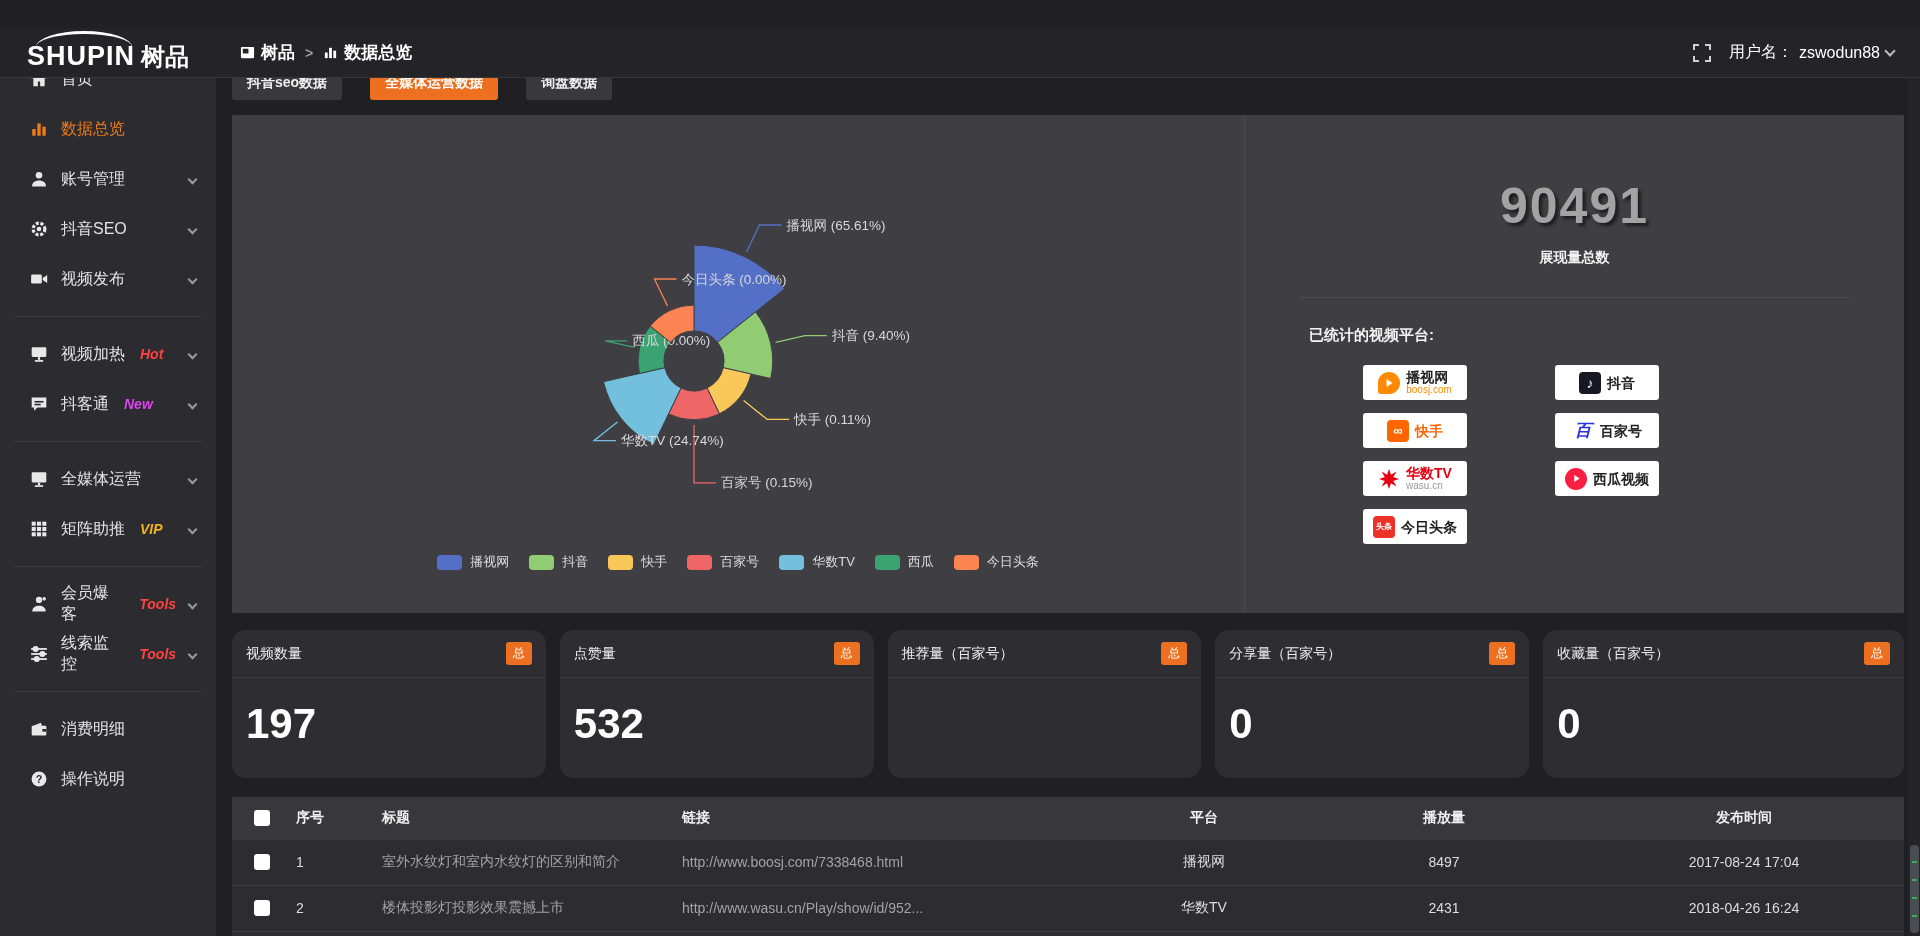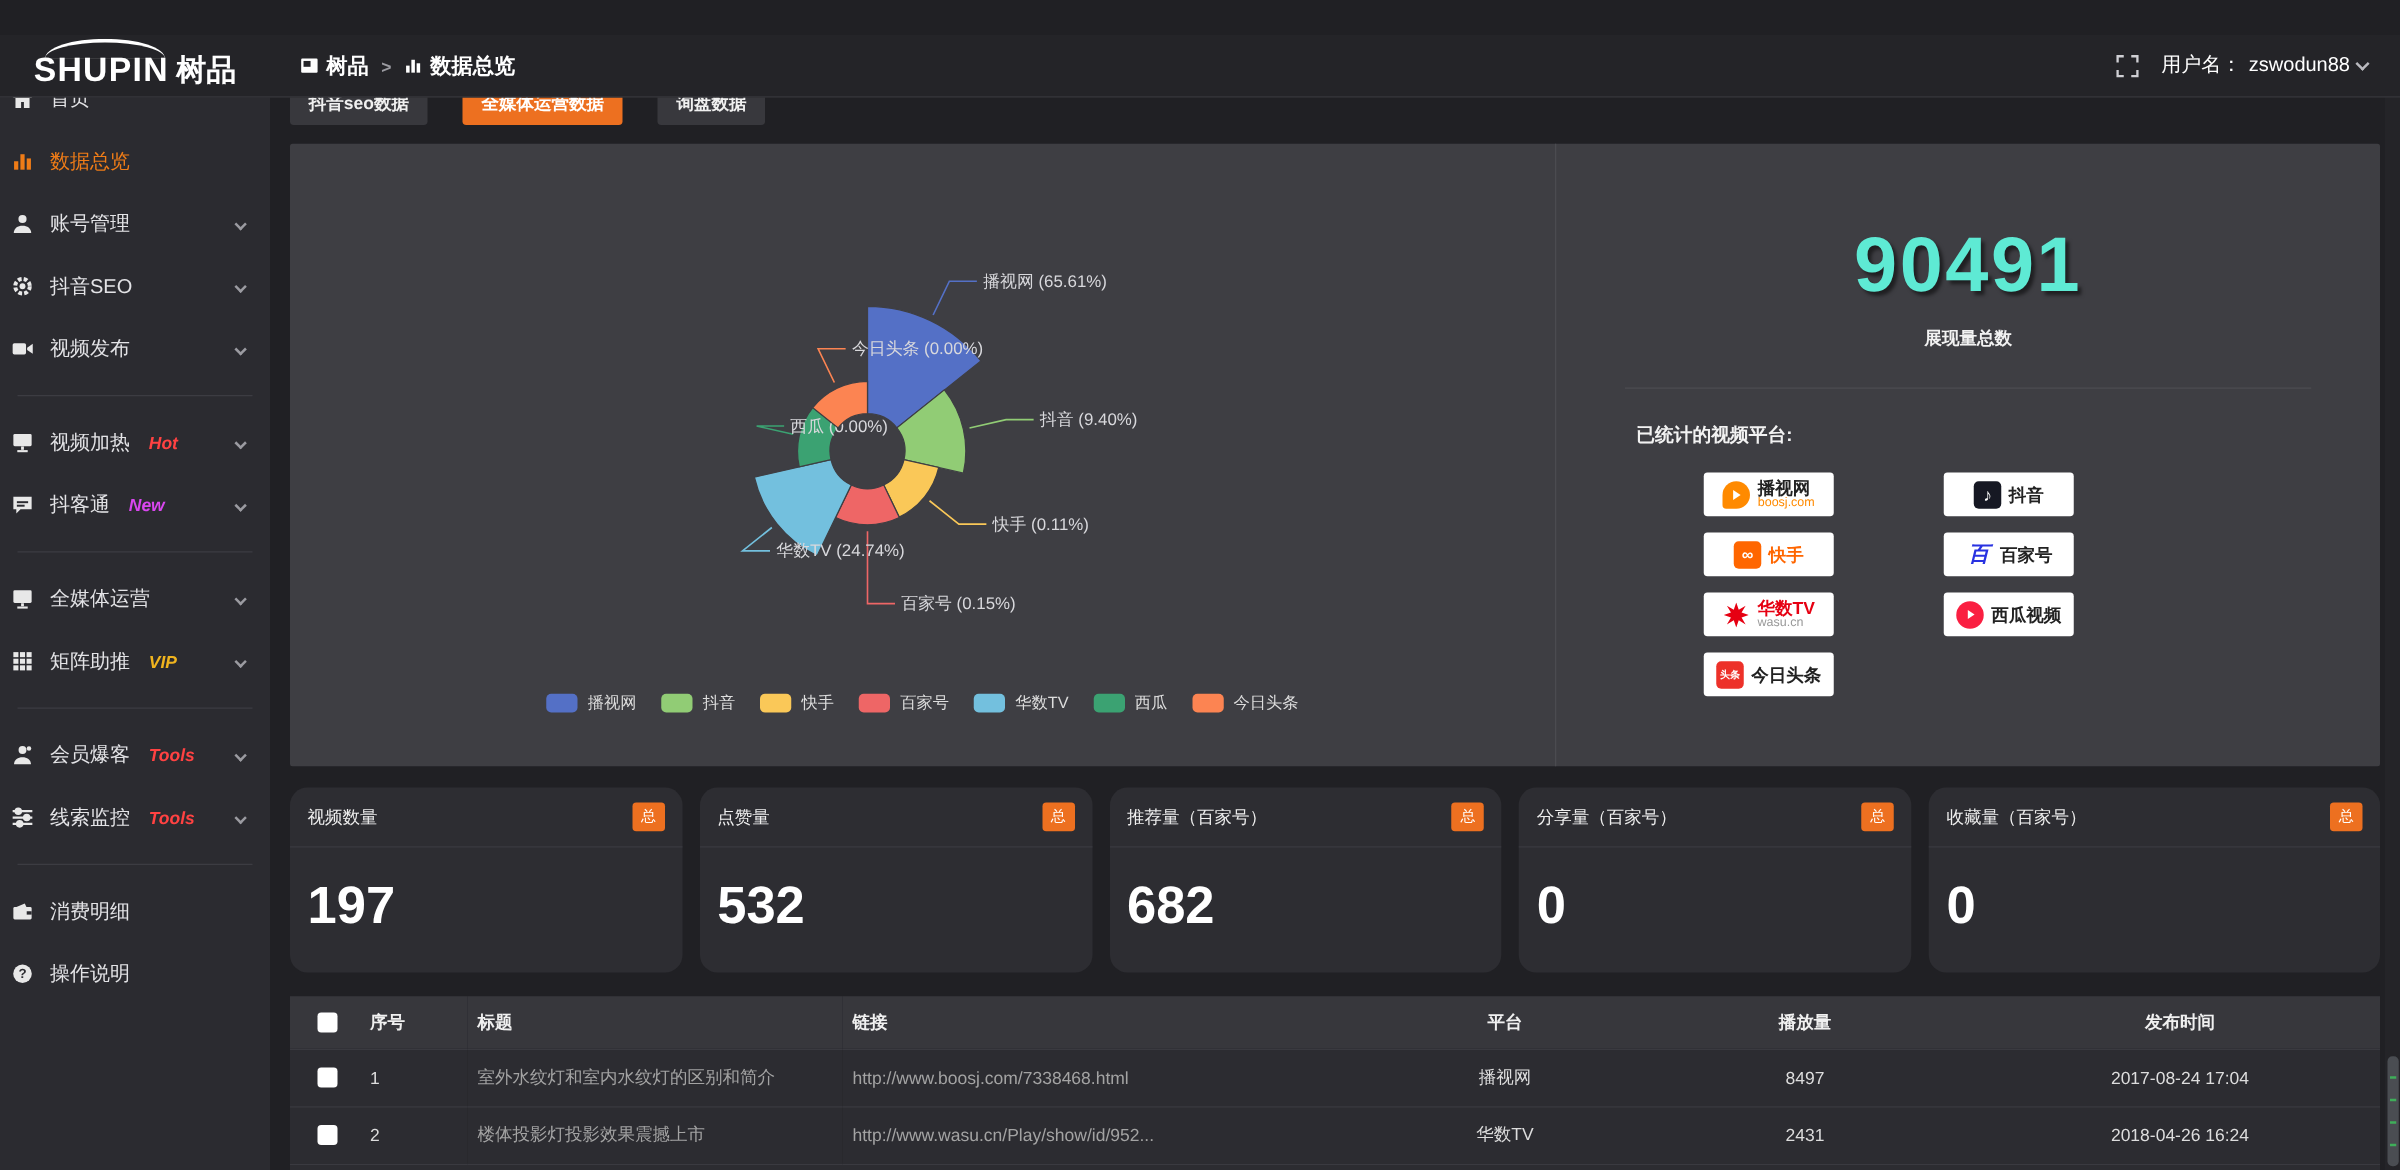--- a/index.html
+++ b/index.html
@@ -18,21 +18,21 @@
   .crumb { display:flex; align-items:center; gap:6px; cursor:pointer; }
   .crumb-sep { color:#9a9aa0; font-size:14px; font-weight:bold; }
   .top-right { margin-left:auto; display:flex; align-items:center; gap:18px; padding-right:26px; }
   .fs-btn { width:18px; height:18px; cursor:pointer; }
   .user-box { display:flex; align-items:center; gap:6px; font-size:16px; color:#fff; cursor:pointer; }
   .chev { width:8px; height:8px; border-right:2px solid #b9b9bf; border-bottom:2px solid #b9b9bf;
     transform:rotate(45deg); margin-top:-4px; }
 
   
   .sidebar { position:absolute; top:50px; left:0; width:216px; height:886px; background:#2b2b30; }
-  .sb-item { display:flex; align-items:center; height:42px; padding:0 20px 0 9px; gap:13px;
+  .sb-item { display:flex; align-items:center; height:42px; padding:0 20px 0 30px; gap:13px;
     font-size:16px; color:#e3e3e6; cursor:pointer; margin-top:8px; }
   .sb-ic { width:18px; height:18px; flex:0 0 18px; display:flex; align-items:center; }
   .sb-ic svg { width:18px; height:18px; }
   .sb-badge { font-style:italic; font-weight:bold; font-size:14px; margin-left:2px; }
   .sb-chev { margin-left:auto; width:7px; height:7px; border-right:2px solid #9b9ba1; border-bottom:2px solid #9b9ba1; transform:rotate(45deg); }
   .sb-div { height:1px; background:#3c3c42; margin:16px 14px; }
   .sb-item.active { color:#ef7c17; }
 
   
   .main { position:absolute; left:216px; top:50px; width:1704px; height:886px; padding:16px 16px 0 16px; }
@@ -43,21 +43,21 @@
 
   
   .panel { margin-top:15px; height:498px; background:#3e3e43; border-radius:2px; display:flex; }
   .chart-area { width:1012px; position:relative; }
   .chart-area svg.rose { position:absolute; left:0; top:0; }
   .legend { position:absolute; left:0; bottom:42px; width:100%; display:flex; justify-content:center; gap:20px; }
   .lg-item { display:flex; align-items:center; gap:8px; font-size:13px; color:#ddd; cursor:pointer; }
   .lg-sw { width:25px; height:15px; border-radius:4px; }
 
   .summary { flex:1; border-left:1px solid #4b4b50; padding-top:62px; }
-  .big-num { text-align:center; font-size:62px; font-weight:bold; color:#5eead4;
+  .big-num { text-align:center; font-size:50px; font-weight:bold; color:#a3a3a3;
     text-shadow:3px 3px 3px rgba(0,0,0,.5); letter-spacing:2px; }
   .big-label { text-align:center; font-size:14px; font-weight:bold; color:#f2f2f2; margin-top:14px; }
   .sum-hr { height:1px; background:#4c4c52; margin:30px 55px 0 55px; }
   .pf-label { font-size:15px; font-weight:bold; color:#f2f2f2; margin:28px 0 0 64px; }
   .pf-grid { display:flex; gap:88px; margin:20px 0 0 118px; }
   .pf-col { display:flex; flex-direction:column; gap:13px; align-items:center; }
   .pf-badge { background:#fff; border-radius:3px; height:35px; min-width:104px; padding:0 10px;
     display:flex; align-items:center; justify-content:center; gap:6px; }
   .pf-ic { width:22px; height:22px; border-radius:4px; display:flex; align-items:center; justify-content:center; flex:0 0 22px; }
   .pf-txt { font-weight:bold; font-size:14px; line-height:1; }
@@ -429,21 +429,20 @@
           <span>点赞量</span>
           <span class="card-badge">总</span>
         </div>
         <div class="card-val">532</div>
       </div>
       <div class="card">
         <div class="card-head">
           <span>推荐量（百家号）</span>
           <span class="card-badge">总</span>
         </div>
-        <div class="card-val">682</div>
       </div>
       <div class="card">
         <div class="card-head">
           <span>分享量（百家号）</span>
           <span class="card-badge">总</span>
         </div>
         <div class="card-val">0</div>
       </div>
       <div class="card">
         <div class="card-head">

